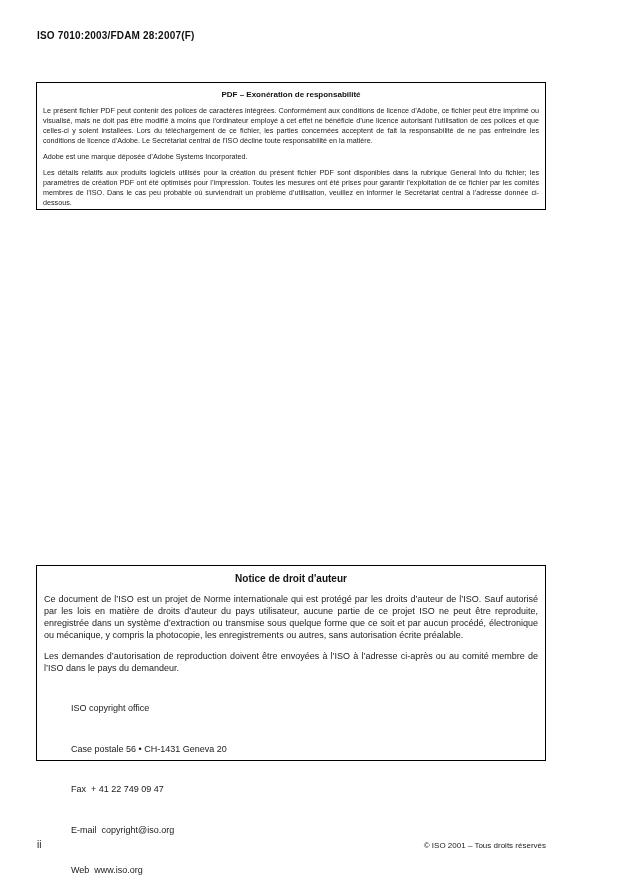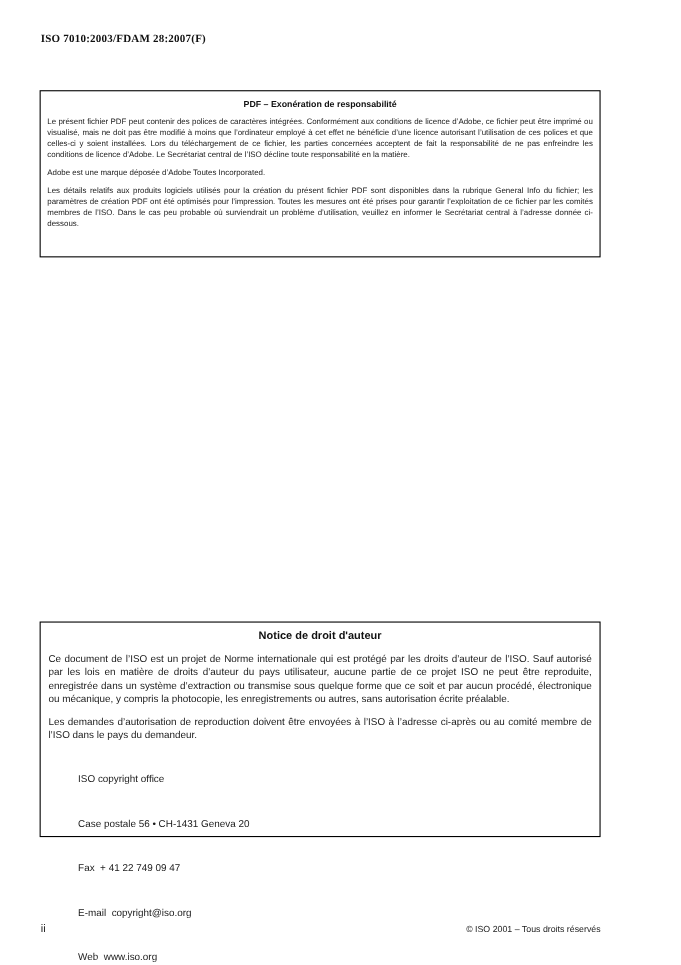--- a/index.html
+++ b/index.html
@@ -17,39 +17,38 @@
     overflow: hidden;
   }
   .doc-header {
     position: absolute;
     left: 37px;
     top: 30px;
     font-size: 10px;
     font-weight: bold;
     letter-spacing: 0.2px;
     color: #111111;
-    font-family: Liberation Serif, serif;
   }
   .box {
     position: absolute;
     left: 36px;
     width: 510px;
     border: 1px solid #000000;
     box-sizing: border-box;
     background: #ffffff;
   }
   .box-title {
     text-align: center;
     font-weight: bold;
     color: #111111;
   }
   
   .disclaimer-box {
     top: 82px;
-    height: 152px;
+    height: 128px;
     padding: 4px 6px 0 6px;
   }
   .disclaimer-box .box-title {
     font-size: 8px;
     margin: 3px 0 7px 0;
   }
   .disclaimer-box p {
     font-size: 7.2px;
     line-height: 10px;
     text-align: justify;
@@ -101,21 +100,21 @@
 </head>
 <body>
 
 <div class="page">
 
   <div class="doc-header">ISO 7010:2003/FDAM 28:2007(F)</div>
 
   <div class="box disclaimer-box">
     <div class="box-title">PDF – Exonération de responsabilité</div>
     <p>Le présent fichier PDF peut contenir des polices de caractères intégrées. Conformément aux conditions de licence d’Adobe, ce fichier peut être imprimé ou visualisé, mais ne doit pas être modifié à moins que l’ordinateur employé à cet effet ne bénéficie d’une licence autorisant l’utilisation de ces polices et que celles-ci y soient installées. Lors du téléchargement de ce fichier, les parties concernées acceptent de fait la responsabilité de ne pas enfreindre les conditions de licence d’Adobe. Le Secrétariat central de l’ISO décline toute responsabilité en la matière.</p>
-    <p>Adobe est une marque déposée d’Adobe Toutes Incorporated.</p>
+    <p>Adobe est une marque déposée d’Adobe Systems Incorporated.</p>
     <p>Les détails relatifs aux produits logiciels utilisés pour la création du présent fichier PDF sont disponibles dans la rubrique General Info du fichier; les paramètres de création PDF ont été optimisés pour l’impression. Toutes les mesures ont été prises pour garantir l’exploitation de ce fichier par les comités membres de l’ISO. Dans le cas peu probable où surviendrait un problème d’utilisation, veuillez en informer le Secrétariat central à l’adresse donnée ci-dessous.</p>
   </div>
 
   <div class="box copyright-box">
     <div class="box-title">Notice de droit d'auteur</div>
     <p>Ce document de l’ISO est un projet de Norme internationale qui est protégé par les droits d’auteur de l’ISO. Sauf autorisé par les lois en matière de droits d’auteur du pays utilisateur, aucune partie de ce projet ISO ne peut être reproduite, enregistrée dans un système d’extraction ou transmise sous quelque forme que ce soit et par aucun procédé, électronique ou mécanique, y compris la photocopie, les enregistrements ou autres, sans autorisation écrite préalable.</p>
     <p>Les demandes d’autorisation de reproduction doivent être envoyées à l’ISO à l’adresse ci-après ou au comité membre de l’ISO dans le pays du demandeur.</p>
 
     <div class="address-block">
       <div class="address-line">ISO copyright office</div>

